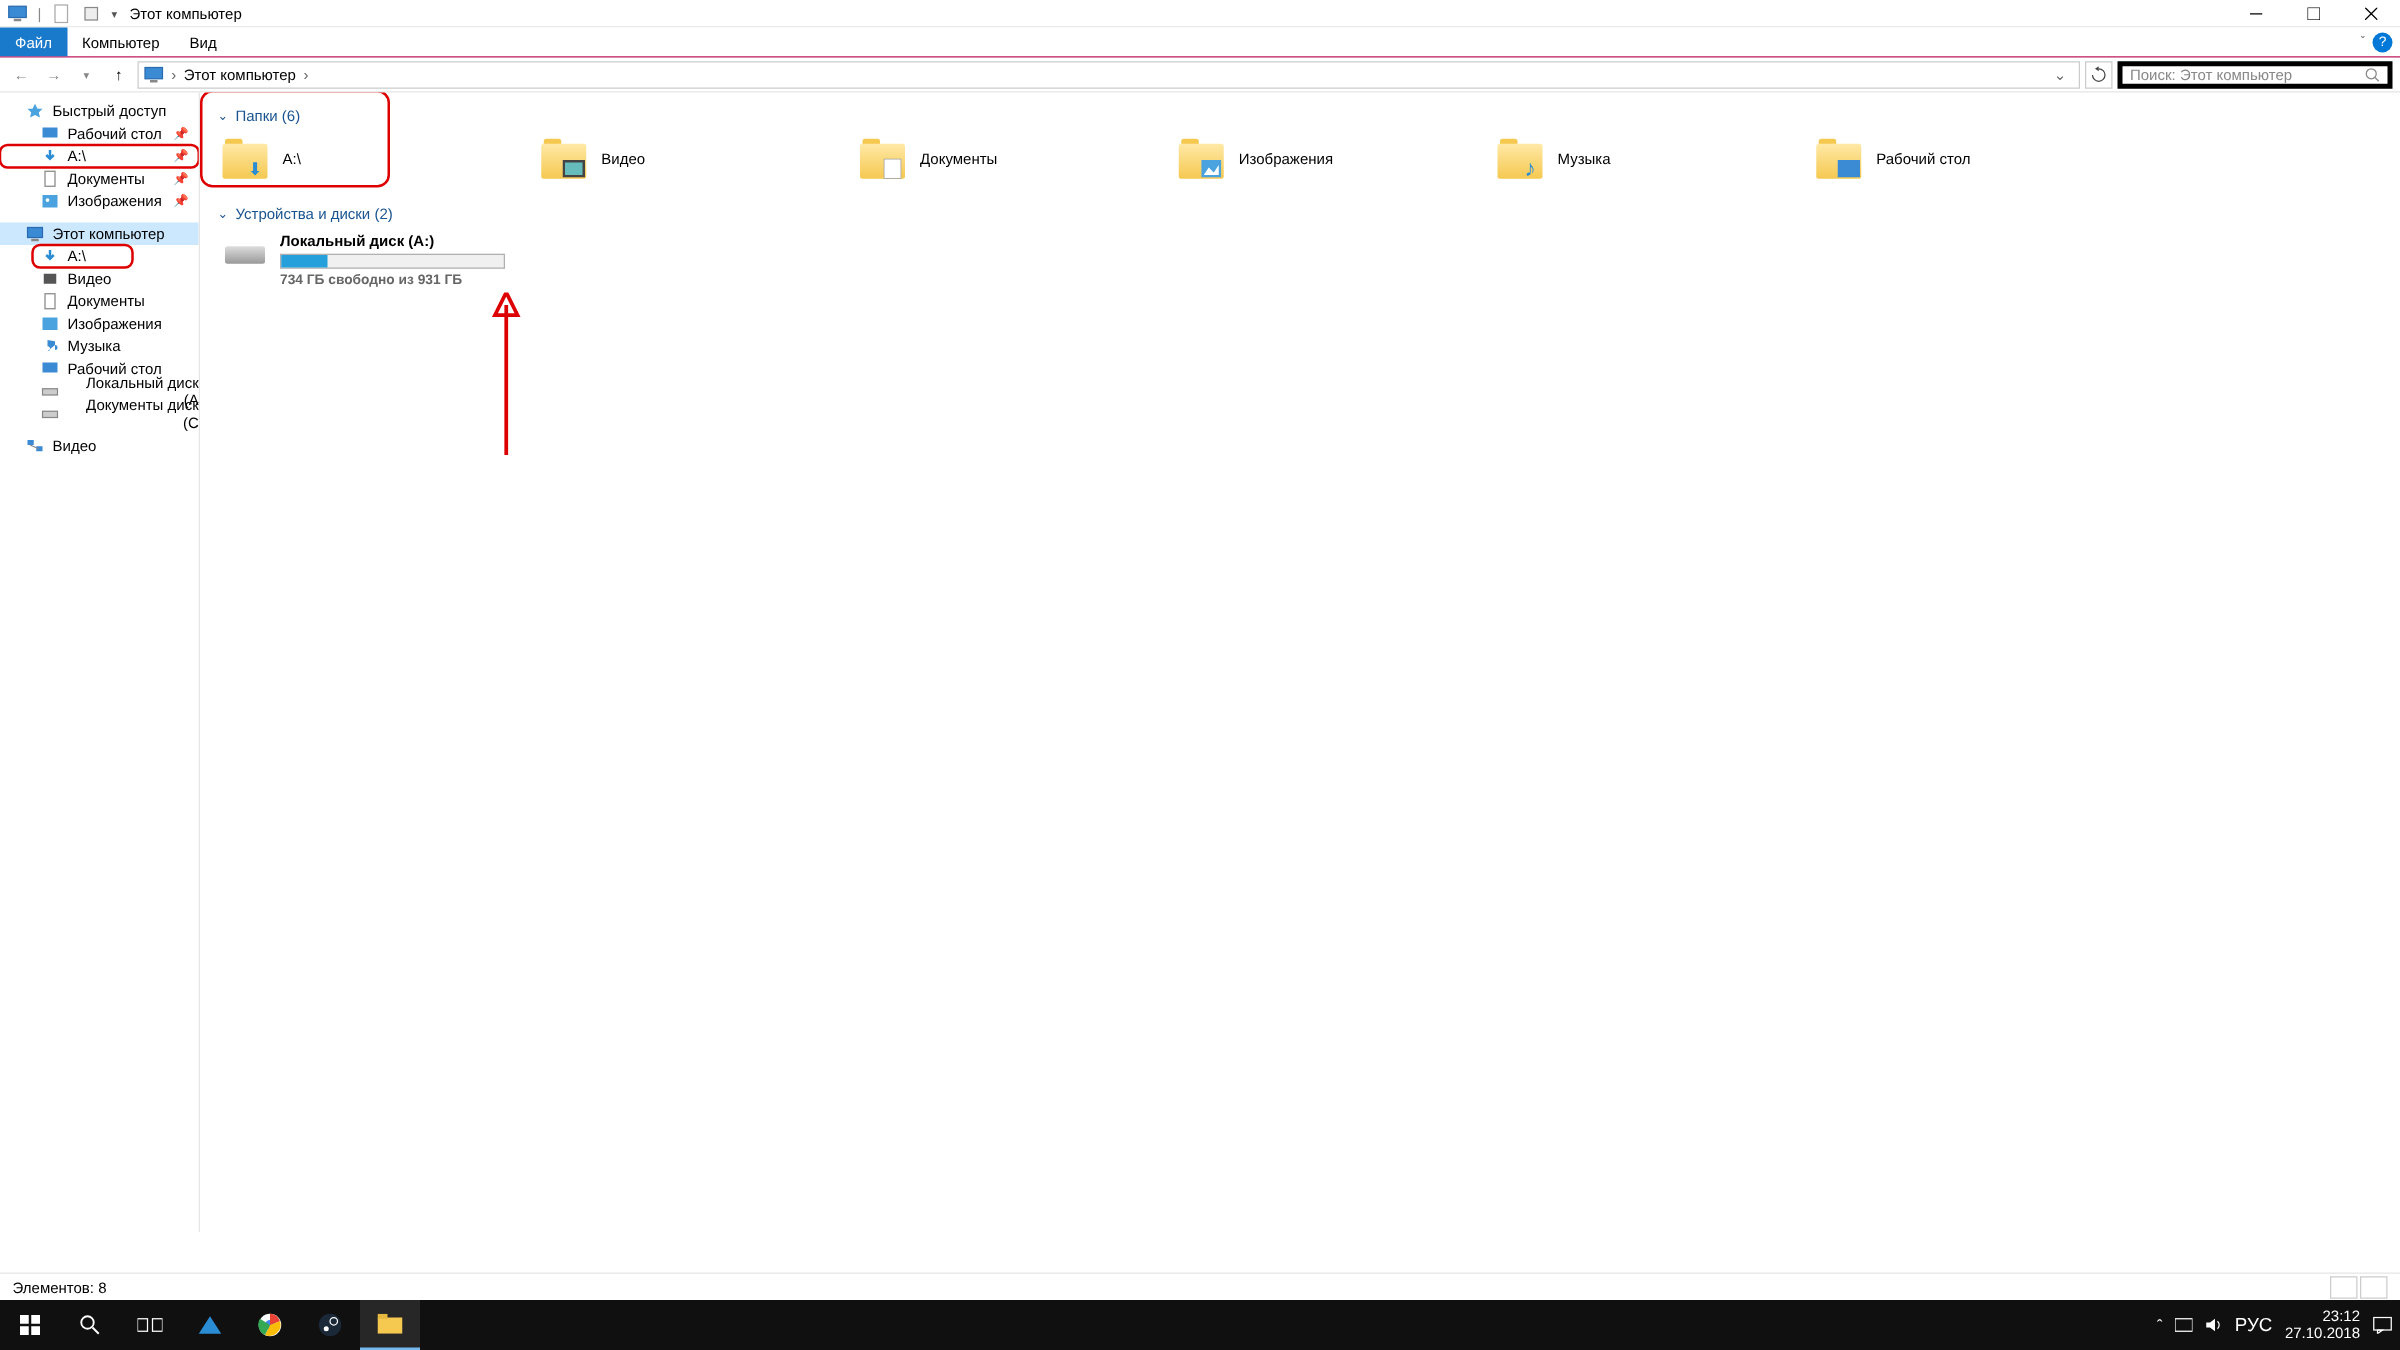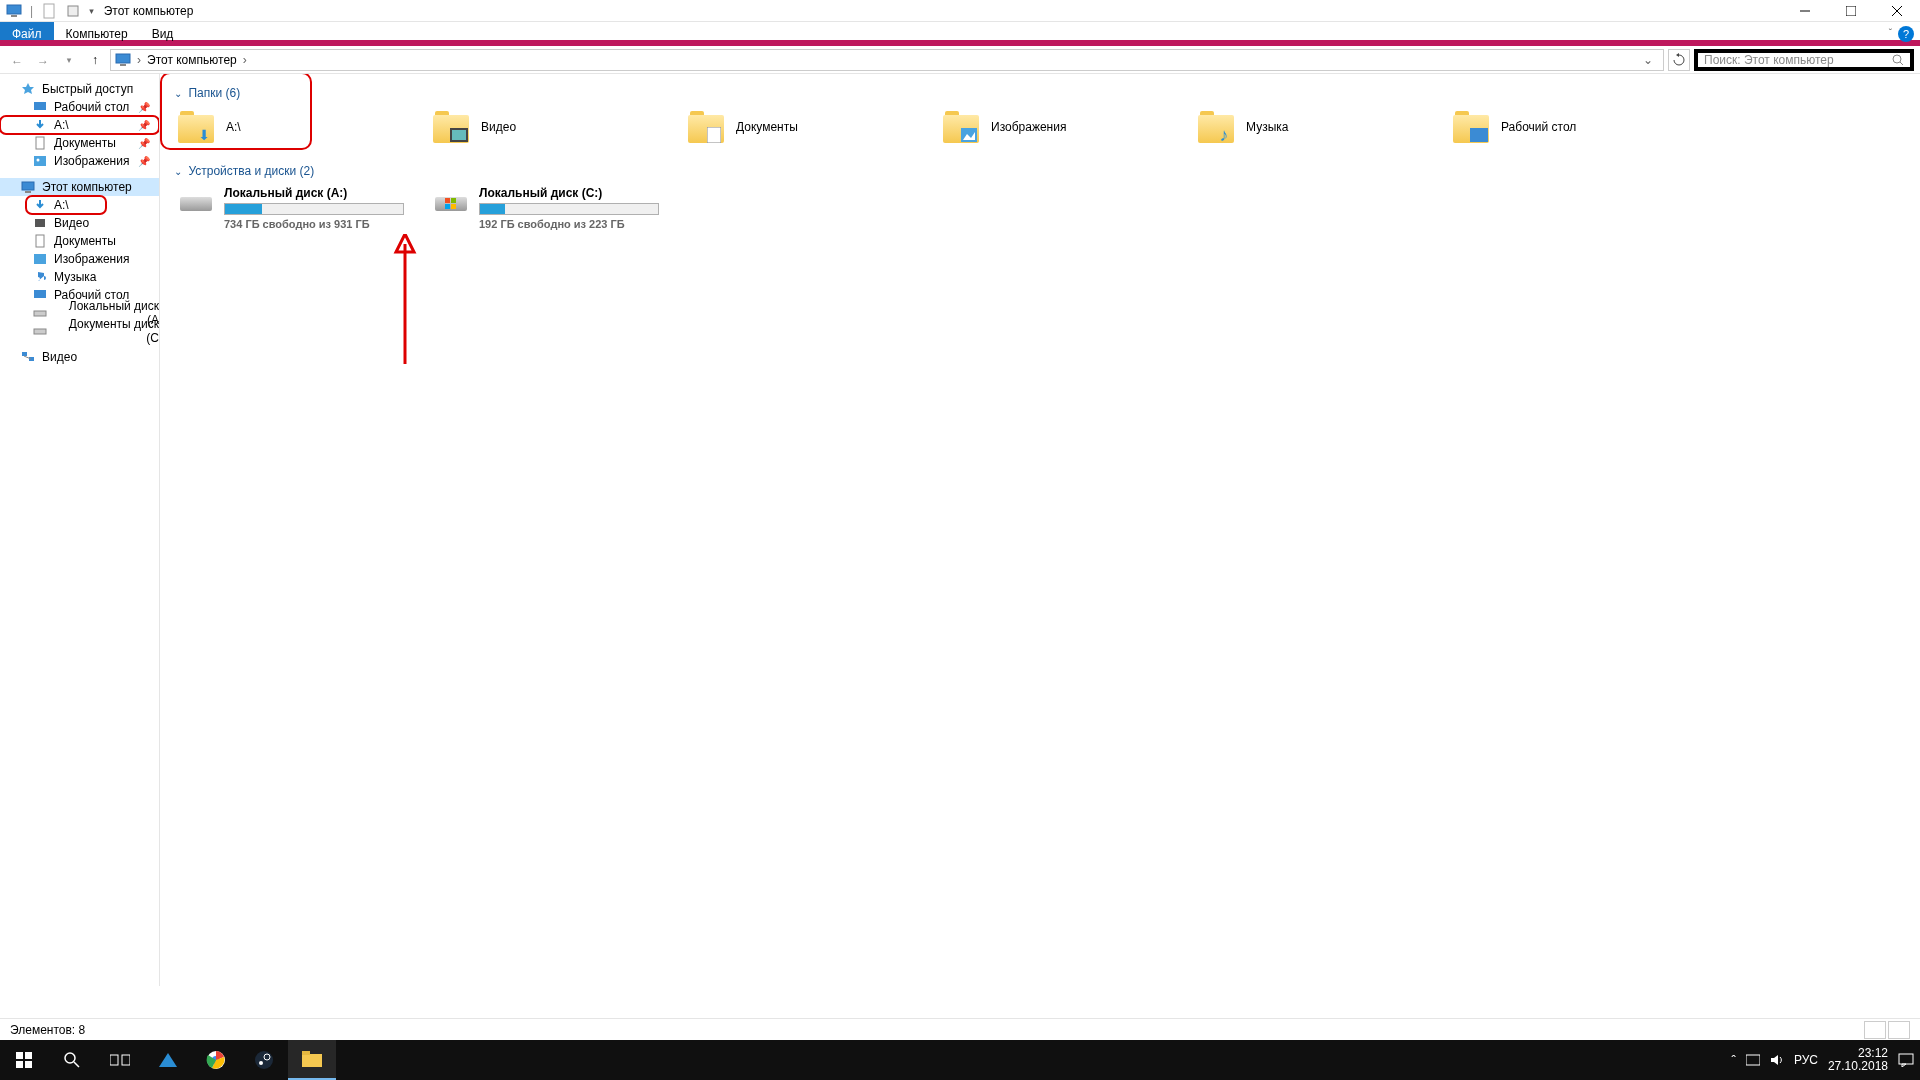--- a/index.html
+++ b/index.html
@@ -8,21 +8,21 @@
 
 .title-bar { height: 22px; background: #fff; display: flex; align-items: center; border-bottom: 1px solid #e5e5e5; }
 .title-icons { display: flex; align-items: center; gap: 8px; padding-left: 6px; }
 .title-icon { width: 16px; height: 16px; display: flex; align-items: center; justify-content: center; }
 .title-sep { color: #888; }
 .title-text { margin-left: 10px; color: #000; }
 .window-controls { margin-left: auto; display: flex; }
 .win-btn { width: 46px; height: 22px; display: flex; align-items: center; justify-content: center; color: #000; }
 
 
-.ribbon { height: 24px; display: flex; align-items: stretch; background: #fff; border-bottom: 6px solid #be185d; position: relative; }
+.ribbon { height: 24px; display: flex; align-items: stretch; background: #fff; border-bottom: 1px solid #be185d; position: relative; }
 .ribbon-tab { padding: 5px 12px; color: #000; cursor: pointer; }
 .ribbon-tab.file { background: #1979ca; color: #fff; }
 .help-icon { position: absolute; right: 6px; top: 4px; width: 16px; height: 16px; background: #0078d7; border-radius: 50%; color: #fff; display: flex; align-items: center; justify-content: center; font-size: 11px; }
 
 
 .nav-bar { height: 28px; display: flex; align-items: center; gap: 4px; padding: 0 6px; border-bottom: 1px solid #e5e5e5; }
 .nav-arrow { width: 22px; height: 22px; display: flex; align-items: center; justify-content: center; color: #888; }
 .nav-arrow.enabled { color: #000; }
 .breadcrumb { flex: 1; height: 22px; border: 1px solid #ccc; display: flex; align-items: center; padding: 0 4px; gap: 6px; }
 .bc-icon { width: 16px; height: 16px; }
@@ -70,21 +70,21 @@
 .view-toggles { margin-left: auto; display: flex; gap: 2px; }
 .view-btn { width: 22px; height: 18px; border: 1px solid #ccc; }
 
 
 .taskbar { height: 40px; background: #101010; display: flex; align-items: center; }
 .tb-btn { width: 48px; height: 40px; display: flex; align-items: center; justify-content: center; color: #fff; cursor: pointer; }
 .tb-btn.active { background: #272727; border-bottom: 2px solid #76b9ed; }
 .tray { margin-left: auto; display: flex; align-items: center; color: #fff; gap: 10px; padding-right: 6px; }
 .tray-icon { font-size: 13px; }
 .tray-time { text-align: right; font-size: 11px; line-height: 13px; }
-.tray-lang { font-size: 12px; }
+.tray-lang { font-size: 15px; }
 
 
 svg { display: block; }
 </style>
 </head>
 <body>
 
 <div class="title-bar">
   <div class="title-icons">
     <span class="title-icon">
@@ -399,38 +399,20 @@
             <div class="drive-shape"></div>
           </div>
         <div class="drive-info">
           <div>Локальный диск (A:)</div>
           <div class="drive-bar">
               <div class="drive-fill" style="width:21%"></div>
             </div>
           <div class="drive-sub">734 ГБ свободно из 931 ГБ</div>
         </div>
       </div>
-      <div class="drive-item">
-        <div class="drive-icon">
-            <div class="drive-shape"></div>
-            <svg style="position:absolute" width="12" height="12">
-              <rect x="0" y="0" width="5" height="5" fill="#f25022"></rect>
-              <rect x="6" y="0" width="5" height="5" fill="#7fba00"></rect>
-              <rect x="0" y="6" width="5" height="5" fill="#00a4ef"></rect>
-              <rect x="6" y="6" width="5" height="5" fill="#ffb900"></rect>
-            </svg>
-          </div>
-        <div class="drive-info">
-          <div>Локальный диск (C:)</div>
-          <div class="drive-bar">
-              <div class="drive-fill" style="width:14%"></div>
-            </div>
-          <div class="drive-sub">192 ГБ свободно из 223 ГБ</div>
-        </div>
-      </div>
     </div>
 
     <svg class="red-arrow" width="30" height="140">
       <line x1="15" y1="130" x2="15" y2="10" stroke="#d00" stroke-width="3"></line>
       <polygon points="15,0 6,18 24,18" fill="none" stroke="#d00" stroke-width="3"></polygon>
     </svg>
 
   </div>
 </div>
 

